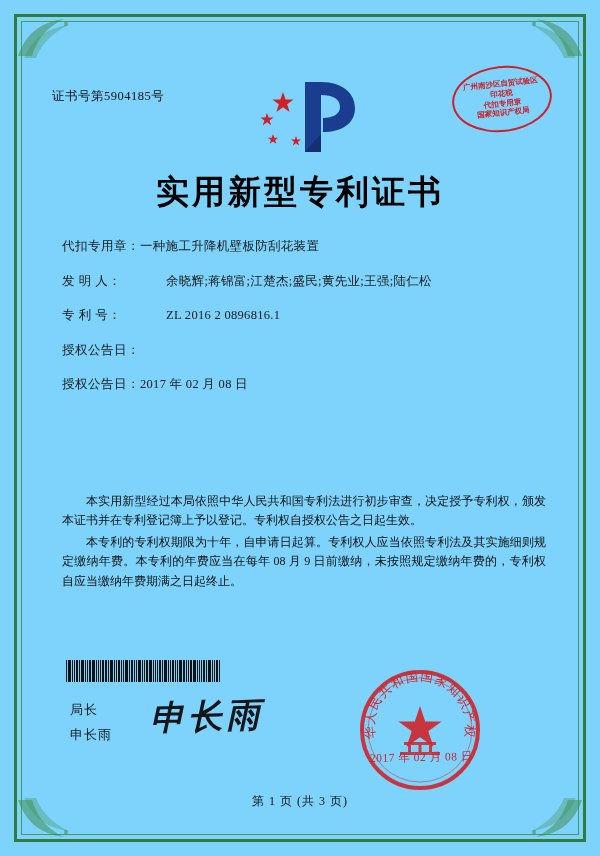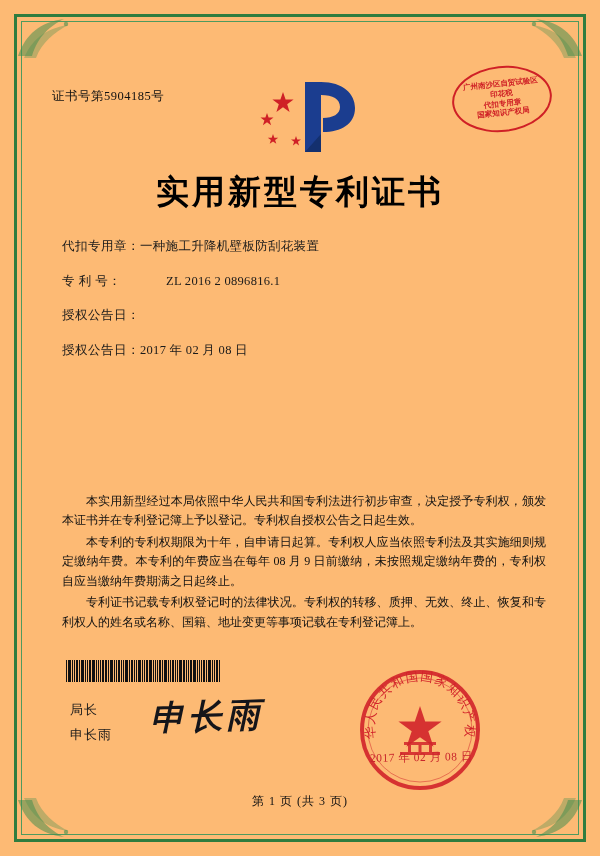--- a/index.html
+++ b/index.html
@@ -13,21 +13,21 @@
     font-family: "Liberation Serif", "DejaVu Serif", serif;
     color: #1a1a1a;
     position: relative;
     overflow: hidden;
   }
 
   
   .page {
     position: absolute;
     inset: 0;
-    background: #fdba74;
+    background: #7dd3fc;
   }
   .border-outer {
     position: absolute;
     left: 14px;
     top: 14px;
     right: 14px;
     bottom: 14px;
     border: 3px solid #2f7d3f;
     box-sizing: border-box;
   }
@@ -282,36 +282,39 @@
   </div>
 
   <div class="title">实用新型专利证书</div>
 
   <div class="fields">
     <div class="field-row">
       <span class="field-label">代扣专用章：</span>
       <span class="field-value">一种施工升降机壁板防刮花装置</span>
     </div>
     <div class="field-row spaced">
+      <span class="field-label">发 明 人：</span>
+      <span class="field-value">余晓辉;蒋锦富;江楚杰;盛民;黄先业;王强;陆仁松</span>
+    </div>
+    <div class="field-row spaced">
       <span class="field-label">专 利 号：</span>
       <span class="field-value">ZL 2016 2 0896816.1</span>
     </div>
     <div class="field-row">
       <span class="field-label">授权公告日：</span>
     </div>
     <div class="field-row">
       <span class="field-label">授权公告日：</span>
       <span class="field-value">2017 年 02 月 08 日</span>
     </div>
   </div>
 
   <div class="paras">
     <p>本实用新型经过本局依照中华人民共和国专利法进行初步审查，决定授予专利权，颁发本证书并在专利登记簿上予以登记。专利权自授权公告之日起生效。</p>
     <p>本专利的专利权期限为十年，自申请日起算。专利权人应当依照专利法及其实施细则规定缴纳年费。本专利的年费应当在每年 08 月 9 日前缴纳，未按照规定缴纳年费的，专利权自应当缴纳年费期满之日起终止。</p>
-    <p>专利证书记载专利权登记时的法律状况。专利权的转移、质押、无效、终止、恢复和专利权人的姓名或名称、国籍、地址变更等事项记载在专利登记簿上。</p>
   </div>
 
   <div class="barcode">
       <i style="width: 1px;"></i>
       <i style="width: 3px;"></i>
       <i style="width: 1px;"></i>
       <i style="width: 1px;"></i>
       <i style="width: 2px;"></i>
       <i style="width: 1px;"></i>
       <i style="width: 3px;"></i>

